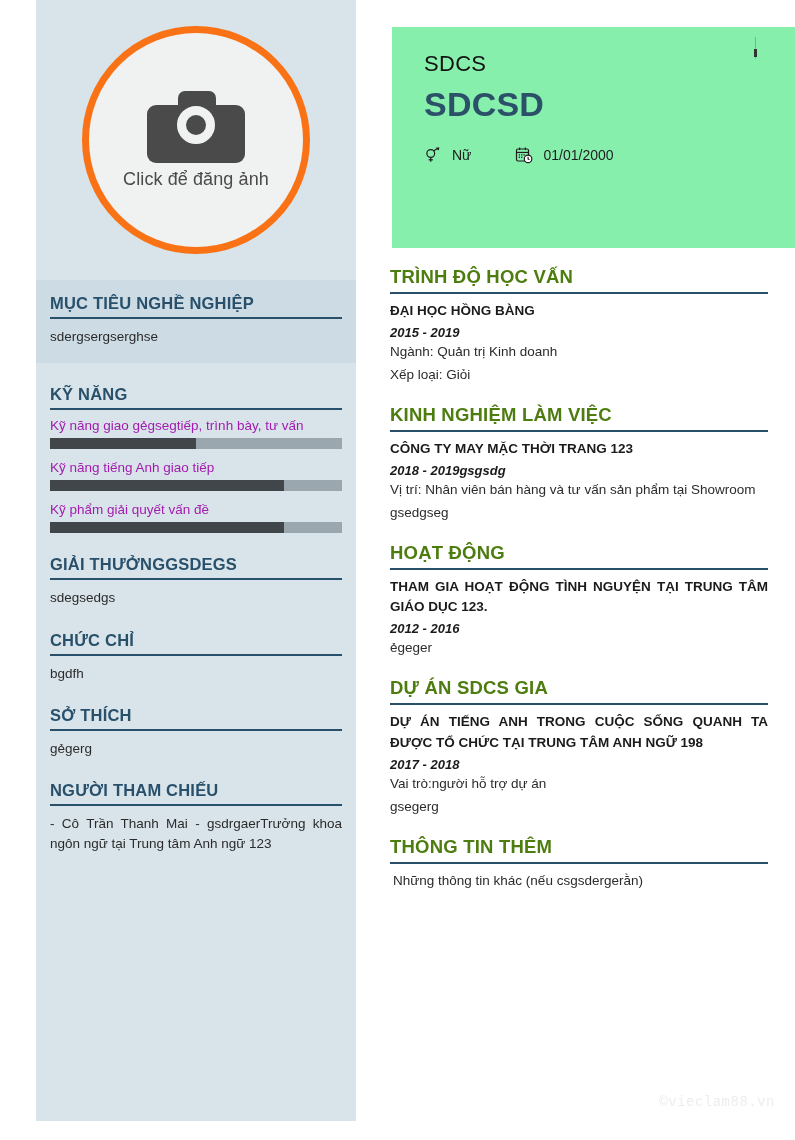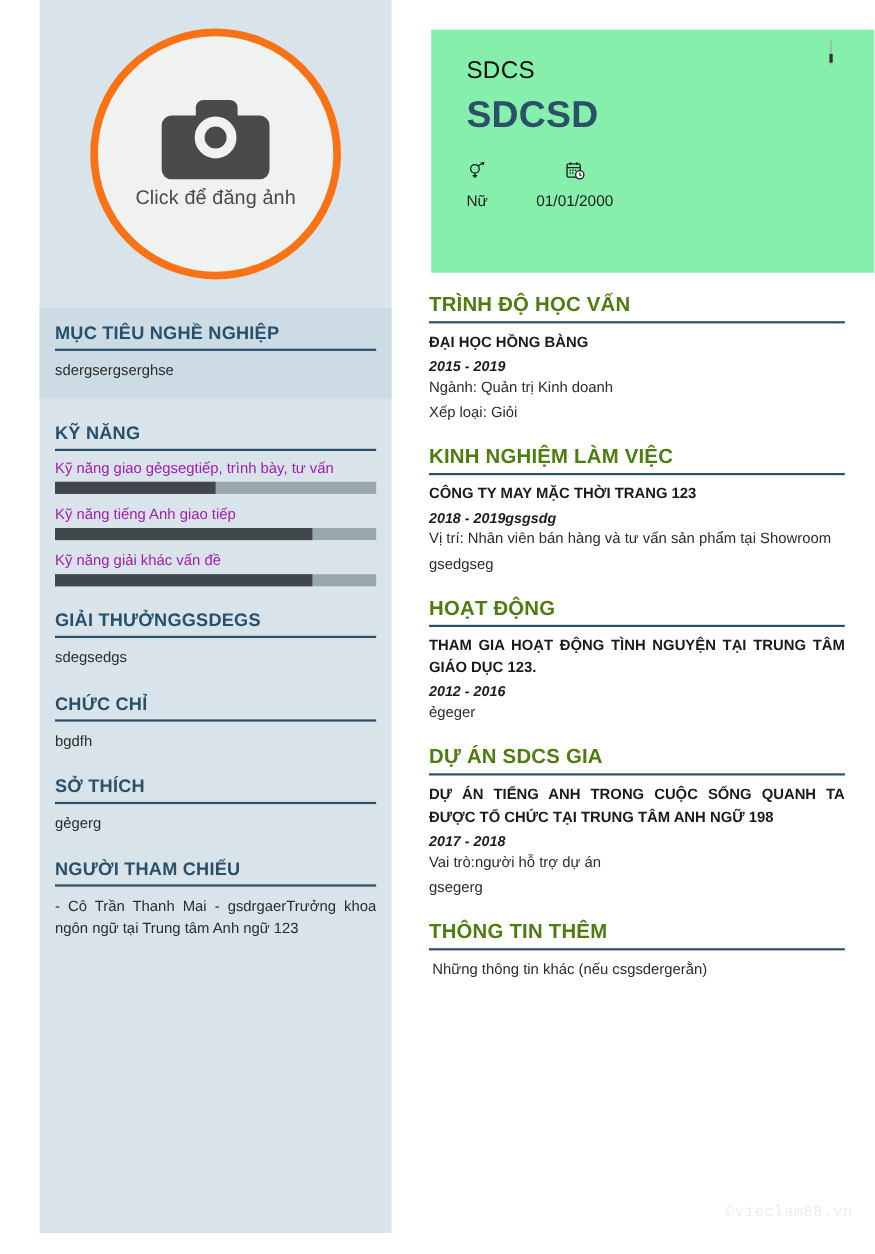--- a/index.html
+++ b/index.html
@@ -74,21 +74,21 @@
     background:#86efac;
     padding: 24px 0 0 32px;
     margin-left: 36px;
   }
   .job-title { font-size:22px; color:#111; font-weight:400; letter-spacing:.3px; }
   .full-name {
     font-size:34px; color:#2b5068; font-weight:bold; letter-spacing:.2px;
     margin-top: 8px;
   }
   .meta-row { display:flex; align-items:center; margin-top: 22px; font-size:14px; color:#1d1d1d; }
-  .meta-item { display:flex; align-items:center; gap:10px;flex-direction:column; }
+  .meta-item { display:flex; align-items:center; gap:10px; }
   .meta-item.date { margin-left: 44px; }
   .meta-icon { width:18px; height:18px; display:block; }
   .caret {
     position:absolute; left:363px; top:10px; width:1px; height:22px;
     background:#9aa0a6;
   }
   .caret::after{
     content:""; position:absolute; left:-1px; top:12px; width:3px; height:8px; background:#333;
   }
 
@@ -156,21 +156,21 @@
                 <div class="skill-fill" style="width: 50%;"></div>
               </div>
             </div>
             <div class="skill-row">
               <div class="skill-name">Kỹ năng tiếng Anh giao tiếp</div>
               <div class="skill-track">
                 <div class="skill-fill" style="width: 80%;"></div>
               </div>
             </div>
             <div class="skill-row">
-              <div class="skill-name">Kỹ năng giải khác vấn đề</div>
+              <div class="skill-name">Kỹ phẩm giải quyết vấn đề</div>
               <div class="skill-track">
                 <div class="skill-fill" style="width: 80%;"></div>
               </div>
             </div>
           </div>
       </div>
 
       <div class="side-block">
         <div class="side-head">GIẢI THƯỞNGGSDEGS</div>
         <div class="side-text">sdegsedgs</div>

